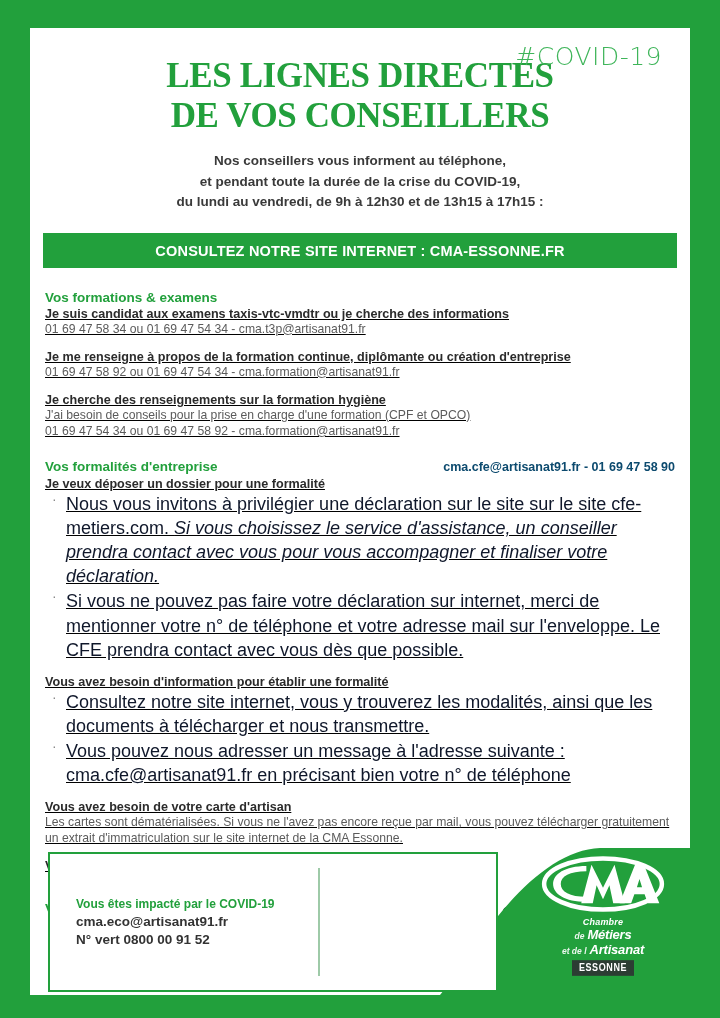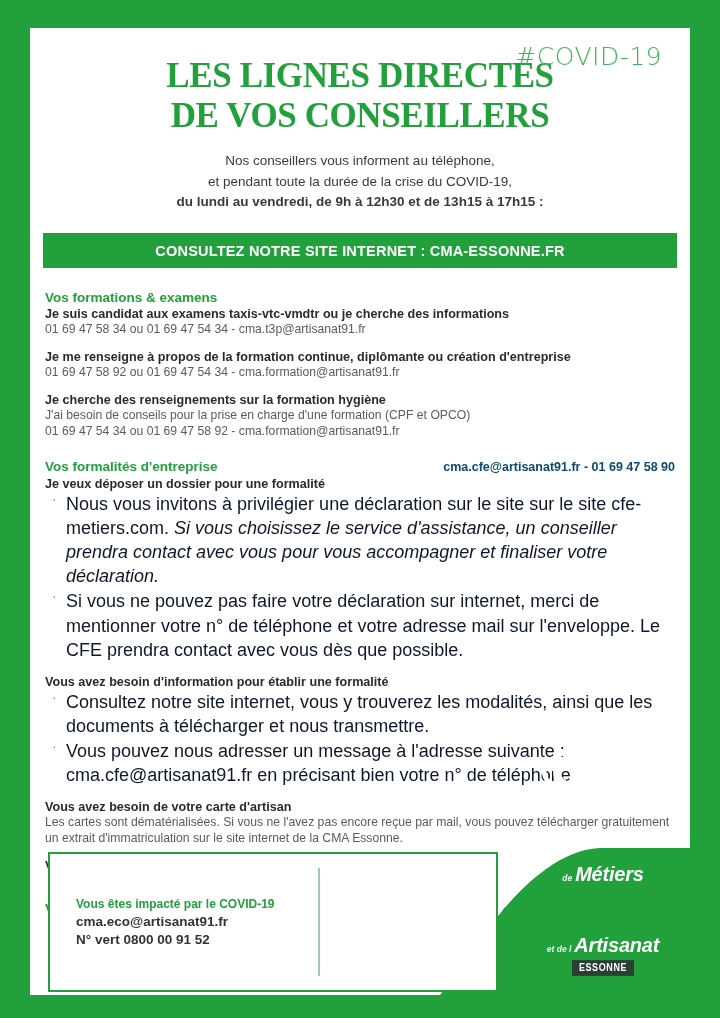--- a/index.html
+++ b/index.html
@@ -46,21 +46,21 @@
   .title .l2 { display:block; }
 
   .sub {
     margin-top: 16px;
     text-align: center;
     color: #3a3a3a;
     font-size: 13.5px;
     line-height: 1.52;
     font-weight: bold;
   }
-  .sub .line1, .sub .line2 { font-weight: normal; }
+  .sub .line1, .sub .line2 { font-weight: bold; }
 
   .std-wrap { text-align:center; margin-top: 15px; }
   .std-label {
     color:#22a03c; font-weight:bold; font-size:14px;
   }
   .std-num {
     color:#333; font-size:15px; margin-top:2px; letter-spacing:0.2px;
   }
 
   
@@ -87,21 +87,21 @@
   .sec-head-right {
     color:#0c4a6e; font-weight:bold; font-size:12.5px;
   }
   .q {
     color:#2b2b2b; font-weight:bold; font-size:12.6px;
     margin-top: 1px;
   }
   .a {
     color:#5b5b5b; font-size:12.2px; line-height:1.32;
   }
-  .blk { margin-bottom: 13px; }
+  .blk { margin-bottom: 13px; text-decoration: underline; }
   .blk:last-child { margin-bottom: 0; }
 
   ul.bl { list-style: none; margin: 1px 0 0 0; padding: 0; }
   ul.bl > li {
     position: relative;
     padding-left: 21px;
     color: #0f172a;
     font-size: 18px;
     line-height: 1.34;
     margin-bottom: 1px;
@@ -155,21 +155,21 @@
   }
   .logo-mark { width:128px; height:62px; margin:0 auto; display:block; }
   .logo-chambre {
     font-size:9px; font-style:italic; font-weight:bold;
     margin-top:2px; letter-spacing:0.2px;
   }
   .logo-row {
     display:flex; align-items:baseline; justify-content:center; gap:3px;
   }
   .logo-small { font-size:8.5px; font-style:italic; font-weight:bold; opacity:.92;}
-  .logo-big { font-size:20px; font-style:italic; font-weight:bold; letter-spacing:-0.2px;margin-top:48px;}
+  .logo-big { font-size:13px; font-style:italic; font-weight:bold; letter-spacing:-0.2px;}
   .logo-essonne {
     display:inline-block; margin-top:4px;
     background:#2c3d33; color:#fff;
     font-size:9px; font-weight:bold; letter-spacing:0.6px;
     padding:2px 7px 2px 7px;
     transform: scaleY(1.12);
   }
 </style>
 </head>
 <body>

